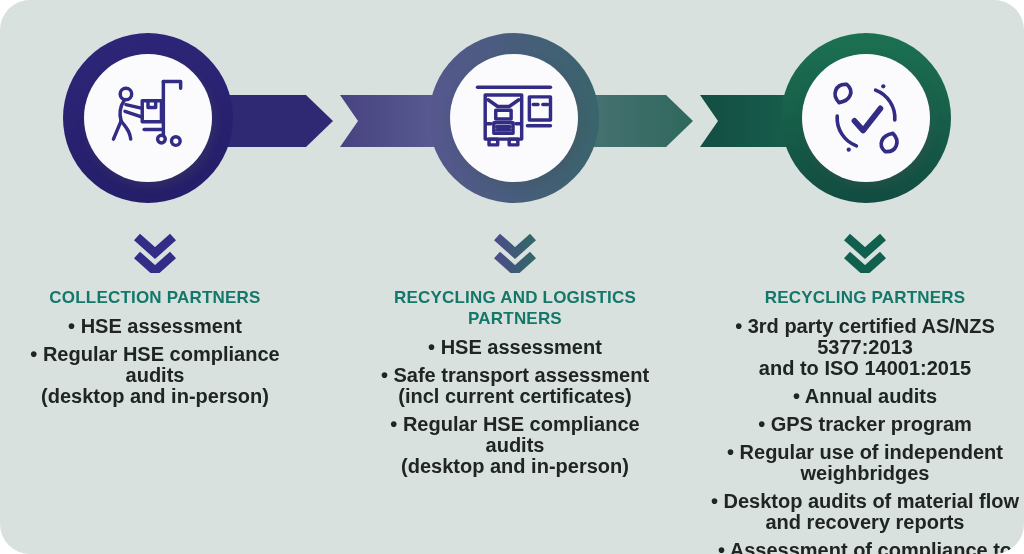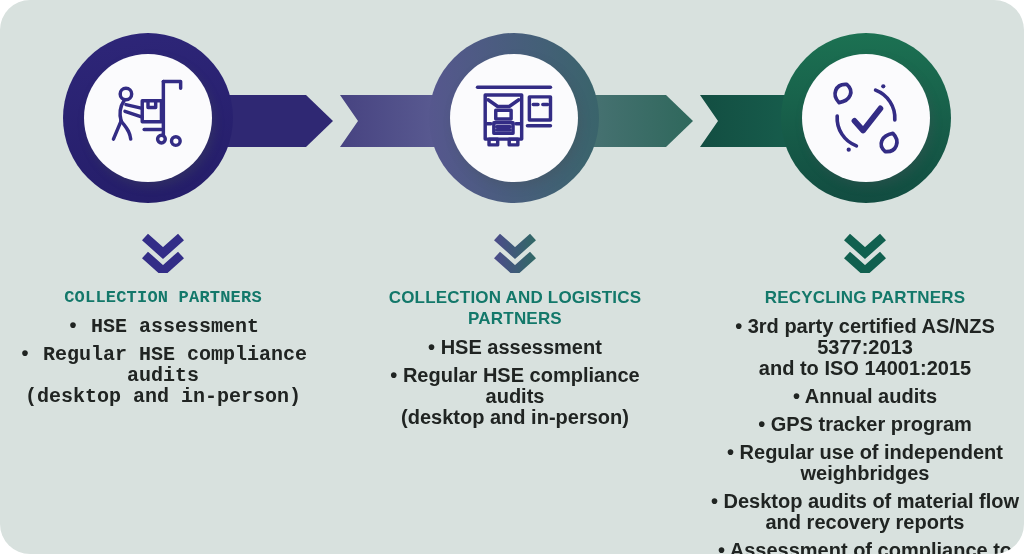--- a/index.html
+++ b/index.html
@@ -20,21 +20,21 @@
   .circle.c3{left:781px;background:linear-gradient(180deg,#1c7152,#124c41);}
   .circle .inner{
     position:absolute;inset:21px;border-radius:50%;
     background:#fbfbfd;
     box-shadow:3px 5px 10px rgba(70,80,85,.30);
     display:flex;align-items:center;justify-content:center;
   }
   .col{
     position:absolute;top:233px;text-align:center;color:#202422;
   }
-  .col.col1{left:13px;width:300px;font-family:Liberation Mono, monospace;}
+  .col.col1{left:5px;width:300px;}
   .col.col2{left:365px;width:300px;}
   .col.col3{left:700px;width:330px;}
   .chev{display:block;margin:0 auto;}
   .col h3{
     margin:14px 0 8px 0;
     font-size:17px;line-height:21px;font-weight:bold;
     color:#13786a;letter-spacing:.2px;
     white-space:pre-line;
   }
   .bullet{
@@ -135,23 +135,25 @@
     <div class="bullet">• HSE assessment</div>
     <div class="bullet">• Regular HSE compliance audits
 (desktop and in-person)</div>
   </div>
 
   <div class="col col2">
     <svg class="chev" width="46" height="40" viewBox="0 0 46 40" fill="none" stroke="url(#gchev2)" stroke-width="9">
       <polyline points="5,4 23,20 41,4"></polyline>
       <polyline points="5,22 23,38 41,22"></polyline>
     </svg>
-    <h3>COLLECTION AND LOGISTICS
+    <h3>RECYCLING AND LOGISTICS
 PARTNERS</h3>
     <div class="bullet">• HSE assessment</div>
+    <div class="bullet">• Safe transport assessment
+(incl current certificates)</div>
     <div class="bullet">• Regular HSE compliance audits
 (desktop and in-person)</div>
   </div>
 
   <div class="col col3">
     <svg class="chev" width="46" height="40" viewBox="0 0 46 40" fill="none" stroke="#11604f" stroke-width="9">
       <polyline points="5,4 23,20 41,4"></polyline>
       <polyline points="5,22 23,38 41,22"></polyline>
     </svg>
     <h3>RECYCLING PARTNERS</h3>

